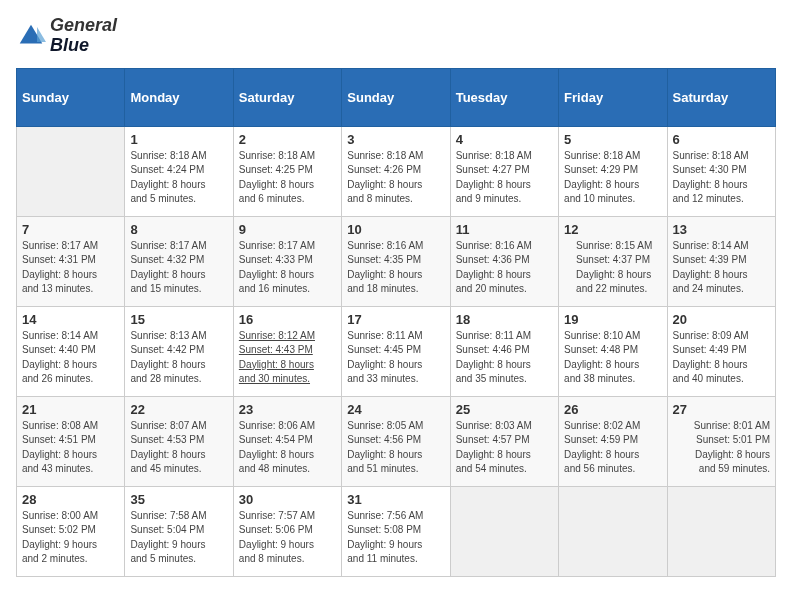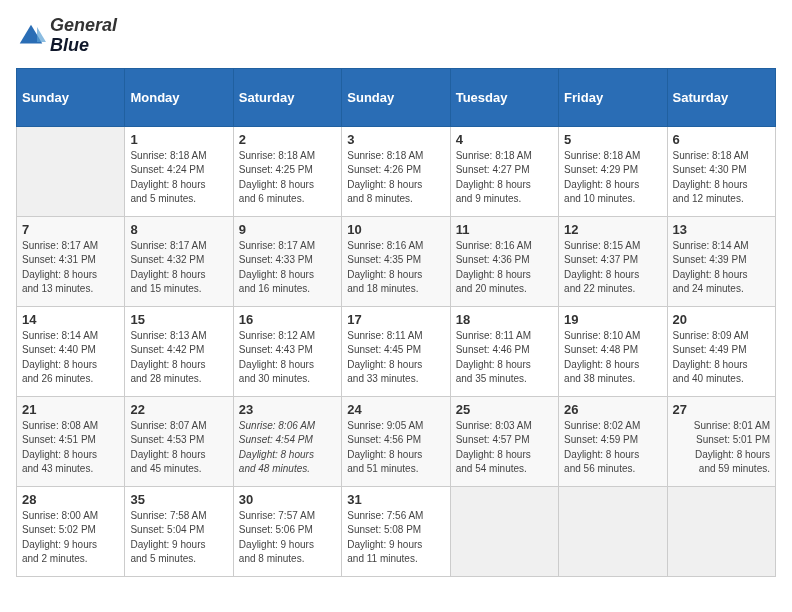--- a/index.html
+++ b/index.html
@@ -201,21 +201,21 @@
         </td>
         <td>
           <span class="day-num">11</span>
           <div class="day-info" style="white-space: pre-line;">Sunrise: 8:16 AM
 Sunset: 4:36 PM
 Daylight: 8 hours
 and 20 minutes.</div>
         </td>
         <td>
           <span class="day-num">12</span>
-          <div class="day-info" style="white-space: pre-line;">Sunrise: 8:15 AM
+          <div class="day-info" style="white-space: pre-line; margin-left: 12px;">Sunrise: 8:15 AM
 Sunset: 4:37 PM
 Daylight: 8 hours
 and 22 minutes.</div>
         </td>
         <td>
           <span class="day-num">13</span>
           <div class="day-info" style="white-space: pre-line;">Sunrise: 8:14 AM
 Sunset: 4:39 PM
 Daylight: 8 hours
 and 24 minutes.</div>
@@ -231,21 +231,21 @@
         </td>
         <td>
           <span class="day-num">15</span>
           <div class="day-info" style="white-space: pre-line;">Sunrise: 8:13 AM
 Sunset: 4:42 PM
 Daylight: 8 hours
 and 28 minutes.</div>
         </td>
         <td>
           <span class="day-num">16</span>
-          <div class="day-info" style="white-space: pre-line;">Sunrise: 8:12 AM
+          <div class="day-info" style="white-space: pre-line; text-decoration: underline;">Sunrise: 8:12 AM
 Sunset: 4:43 PM
 Daylight: 8 hours
 and 30 minutes.</div>
         </td>
         <td>
           <span class="day-num">17</span>
           <div class="day-info" style="white-space: pre-line;">Sunrise: 8:11 AM
 Sunset: 4:45 PM
 Daylight: 8 hours
 and 33 minutes.</div>
@@ -282,28 +282,28 @@
         </td>
         <td>
           <span class="day-num">22</span>
           <div class="day-info" style="white-space: pre-line;">Sunrise: 8:07 AM
 Sunset: 4:53 PM
 Daylight: 8 hours
 and 45 minutes.</div>
         </td>
         <td>
           <span class="day-num">23</span>
-          <div class="day-info" style="white-space: pre-line; font-style: italic;">Sunrise: 8:06 AM
+          <div class="day-info" style="white-space: pre-line;">Sunrise: 8:06 AM
 Sunset: 4:54 PM
 Daylight: 8 hours
 and 48 minutes.</div>
         </td>
         <td>
           <span class="day-num">24</span>
-          <div class="day-info" style="white-space: pre-line;">Sunrise: 9:05 AM
+          <div class="day-info" style="white-space: pre-line;">Sunrise: 8:05 AM
 Sunset: 4:56 PM
 Daylight: 8 hours
 and 51 minutes.</div>
         </td>
         <td>
           <span class="day-num">25</span>
           <div class="day-info" style="white-space: pre-line;">Sunrise: 8:03 AM
 Sunset: 4:57 PM
 Daylight: 8 hours
 and 54 minutes.</div>

